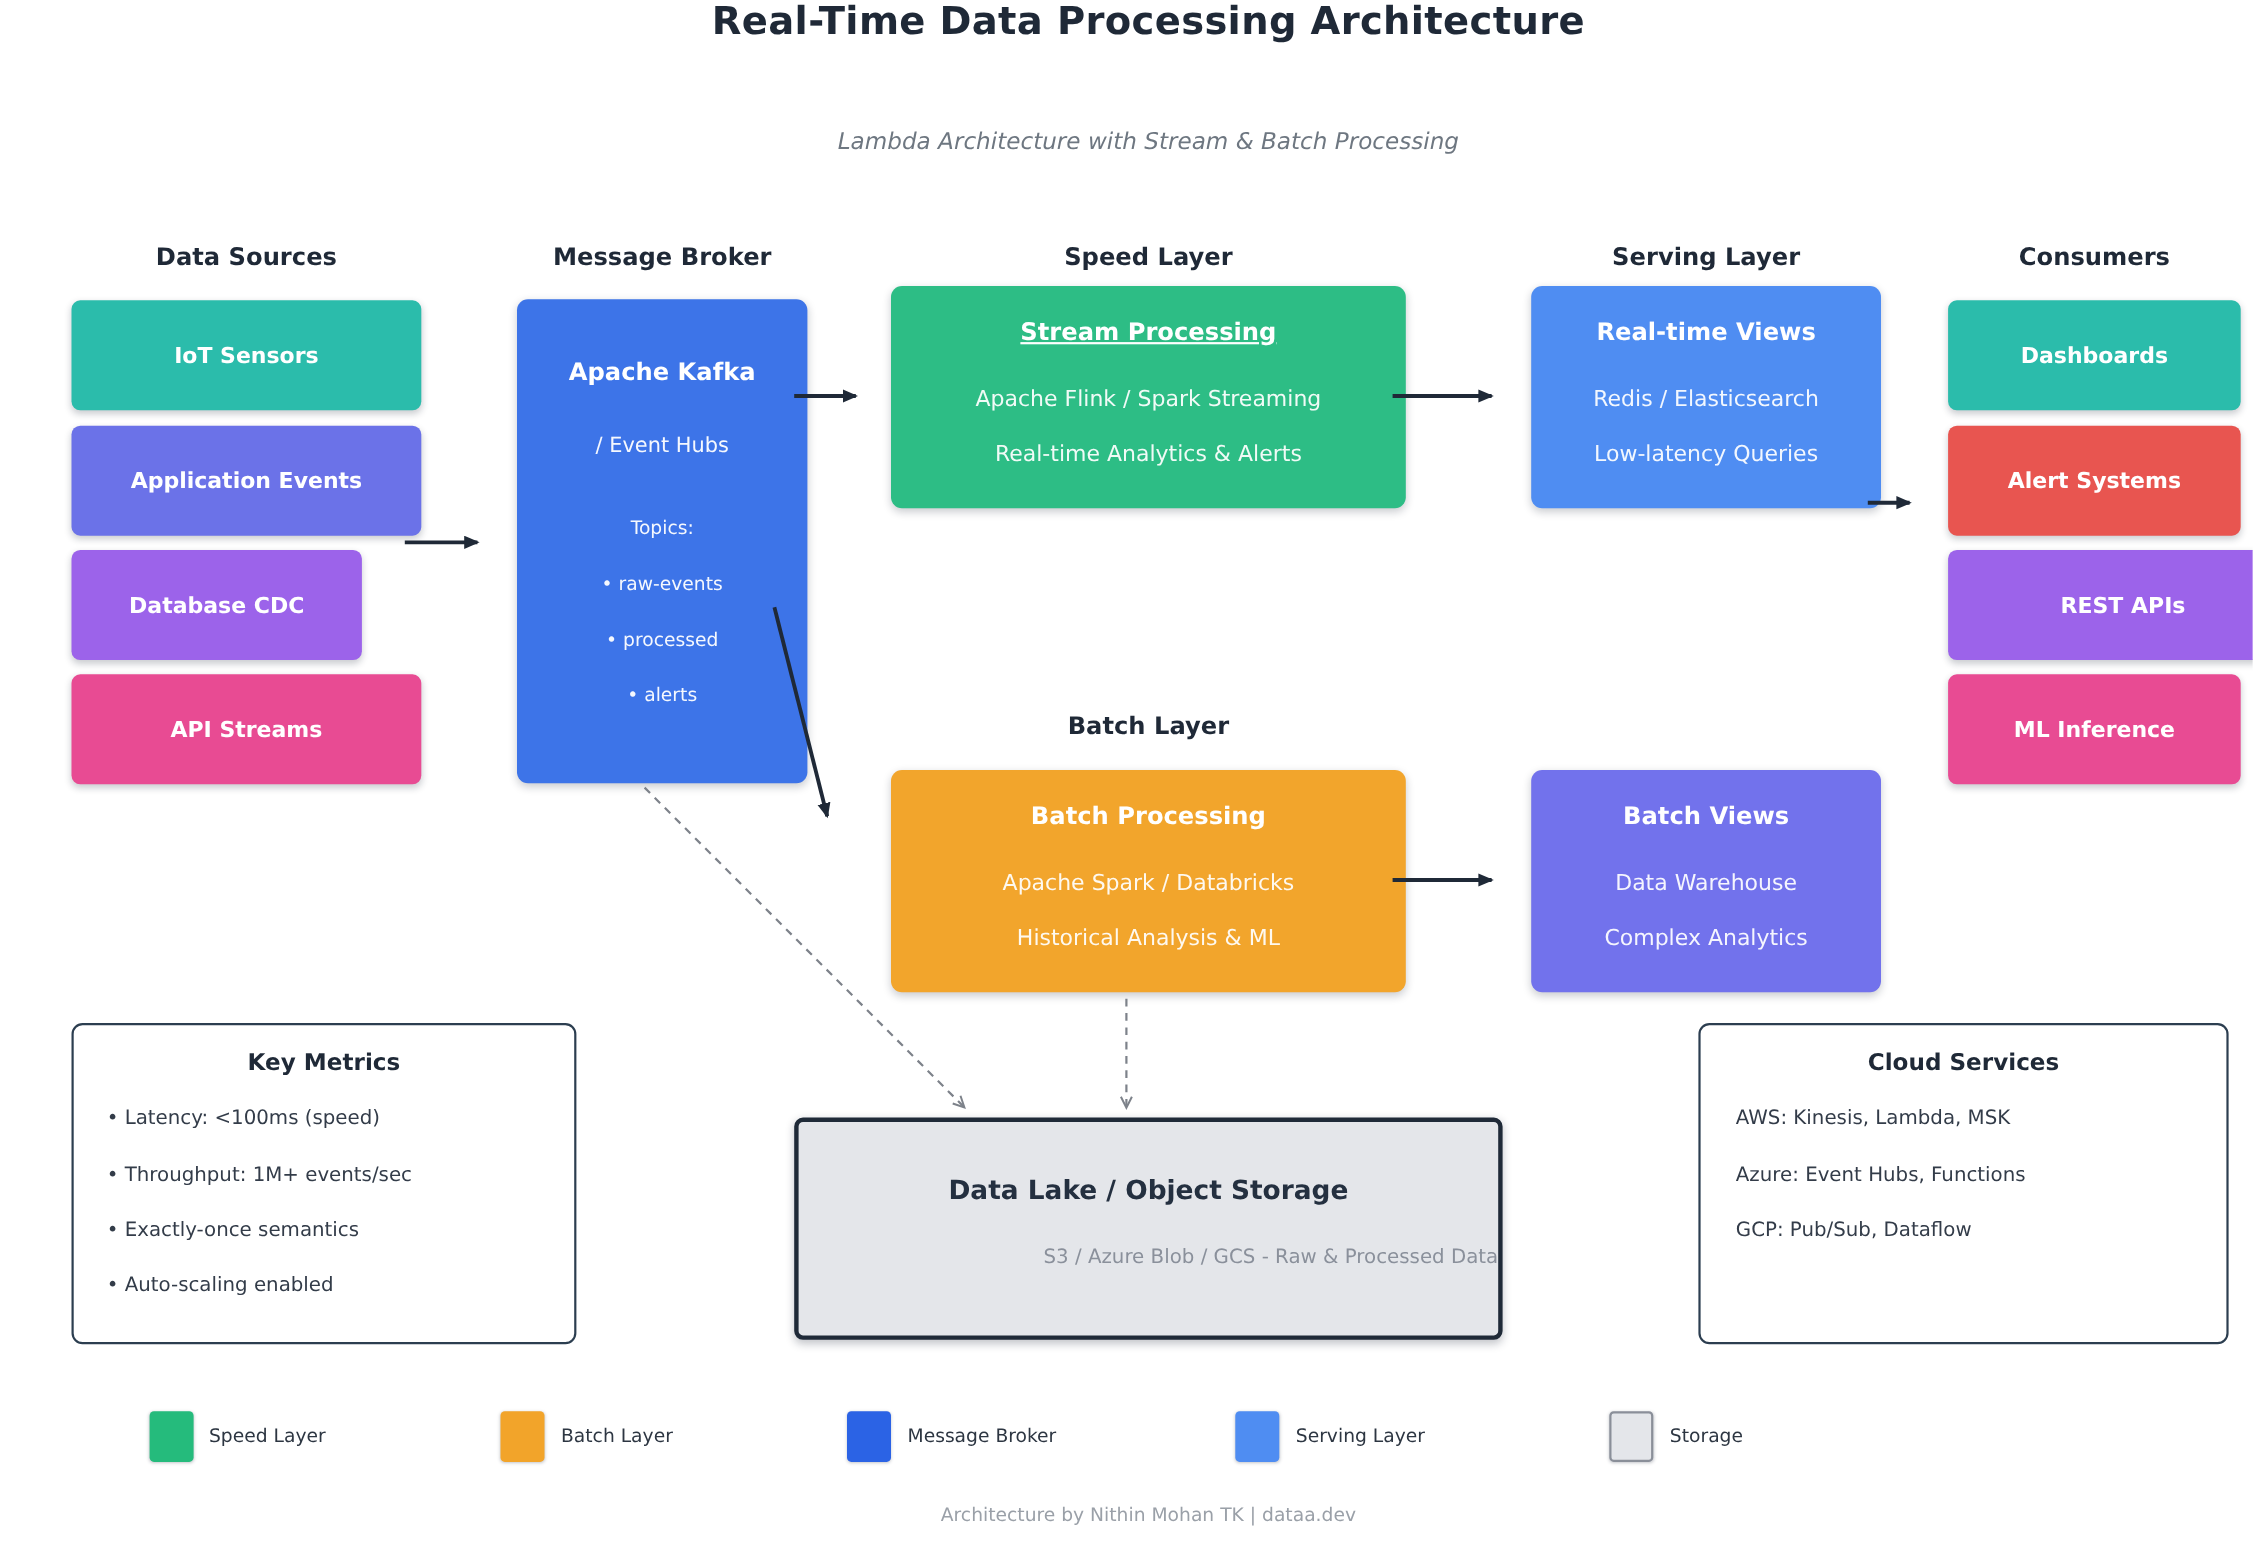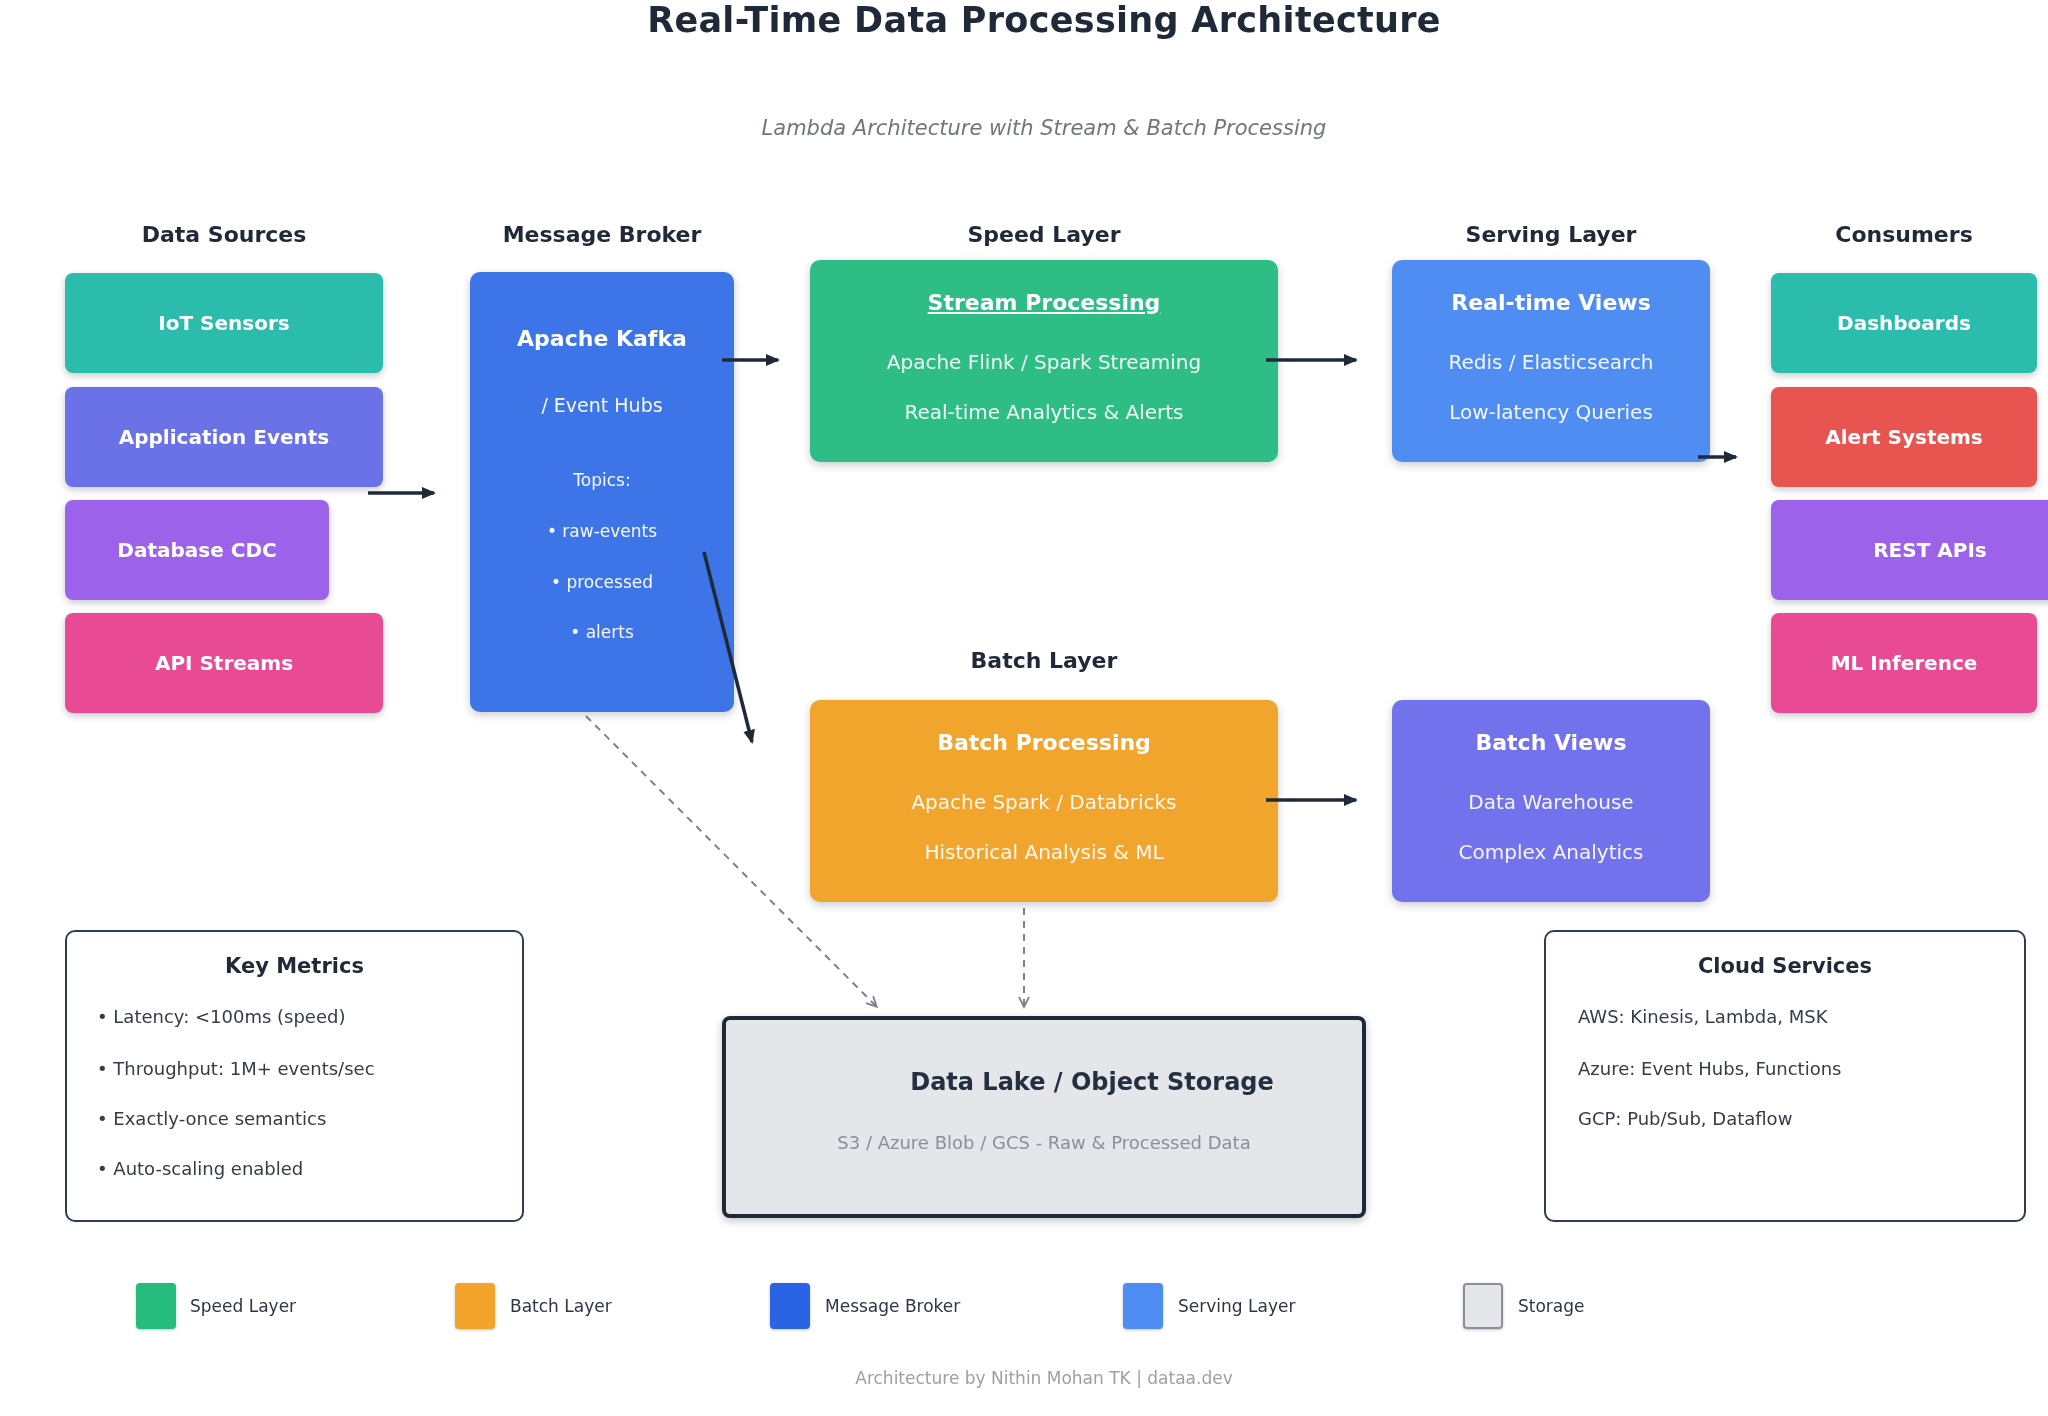--- a/index.html
+++ b/index.html
@@ -13,21 +13,21 @@
         display:flex;align-items:center;justify-content:center;}
   .pill span{font-size:20px;font-weight:bold;color:#ffffff;}
   .big-box{border-radius:10px;box-shadow:0 3px 8px rgba(15,23,42,.22);}
   .box-title{position:absolute;left:0;width:100%;text-align:center;font-size:22px;font-weight:bold;color:#ffffff;}
   .box-line{position:absolute;left:0;width:100%;text-align:center;font-size:20px;color:rgba(255,255,255,.93);}
   .kafka-line{position:absolute;left:0;width:100%;text-align:center;color:rgba(255,255,255,.95);}
   .info-box{background:#ffffff;border:2.5px solid #2c3e50;border-radius:10px;}
   .info-title{position:absolute;left:0;width:100%;text-align:center;font-size:21px;font-weight:bold;color:#1f2937;}
   .info-line{position:absolute;font-size:18px;color:#333c49;white-space:nowrap;}
   .lake-box{background:#e4e6ea;border:4px solid #1f2a38;border-radius:8px;box-shadow:0 3px 8px rgba(15,23,42,.25);}
-  .lake-title{position:absolute;left:0;width:100%;text-align:center;font-size:24px;font-weight:bold;color:#243040;padding-left:48px;}
+  .lake-title{position:absolute;left:0;width:100%;text-align:center;font-size:24px;font-weight:bold;color:#243040;}
   .lake-sub{position:absolute;left:0;width:100%;text-align:center;font-size:18px;color:#8a909b;}
   .swatch{position:absolute;top:1283px;width:40px;height:46px;border-radius:4px;box-shadow:0 1px 3px rgba(15,23,42,.25);}
   .swatch-bordered{border:2px solid #8a8f99;box-sizing:border-box;}
   .legend-label{position:absolute;top:1283px;height:46px;line-height:46px;font-size:17px;color:#2d3642;white-space:nowrap;}
   .footer{left:0;top:1368px;width:2048px;text-align:center;font-size:17px;color:#9aa0a8;}
   svg.arrows{position:absolute;left:0;top:0;pointer-events:none;}
   .solid-arrow{stroke:#1f2937;stroke-width:3.5;}
   .dashed-arrow{stroke:#7d828a;stroke-width:2;stroke-dasharray:7 6;}
 </style>
 </head>
@@ -107,21 +107,21 @@
   <div class="abs info-box" style="left:45px;top:930px;width:455px;height:288px;">
     <div class="info-title" style="top:22px;">Key Metrics</div>
     <div class="info-line" style="left:30px;top:74px;">• Latency: &lt;100ms (speed)</div>
     <div class="info-line" style="left:30px;top:126px;">• Throughput: 1M+ events/sec</div>
     <div class="info-line" style="left:30px;top:176px;">• Exactly-once semantics</div>
     <div class="info-line" style="left:30px;top:226px;">• Auto-scaling enabled</div>
   </div>
 
   <div class="abs lake-box" style="left:702px;top:1016px;width:644px;height:202px;box-sizing:border-box;">
     <div class="lake-title" style="top:48px;">Data Lake / Object Storage</div>
-    <div class="lake-sub" style="top:112px;">S3 / Azure Blob / GCS - Raw &amp; Processed Data</div>
+    <div class="lake-sub" style="top:112px;text-align:right;">S3 / Azure Blob / GCS - Raw &amp; Processed Data</div>
   </div>
 
   <div class="abs info-box" style="left:1524px;top:930px;width:478px;height:288px;">
     <div class="info-title" style="top:22px;">Cloud Services</div>
     <div class="info-line" style="left:32px;top:74px;">AWS: Kinesis, Lambda, MSK</div>
     <div class="info-line" style="left:32px;top:126px;">Azure: Event Hubs, Functions</div>
     <div class="info-line" style="left:32px;top:176px;">GCP: Pub/Sub, Dataflow</div>
   </div>
 
   <div class="swatch" style="left: 136px; background: rgb(37, 187, 124);"></div>

